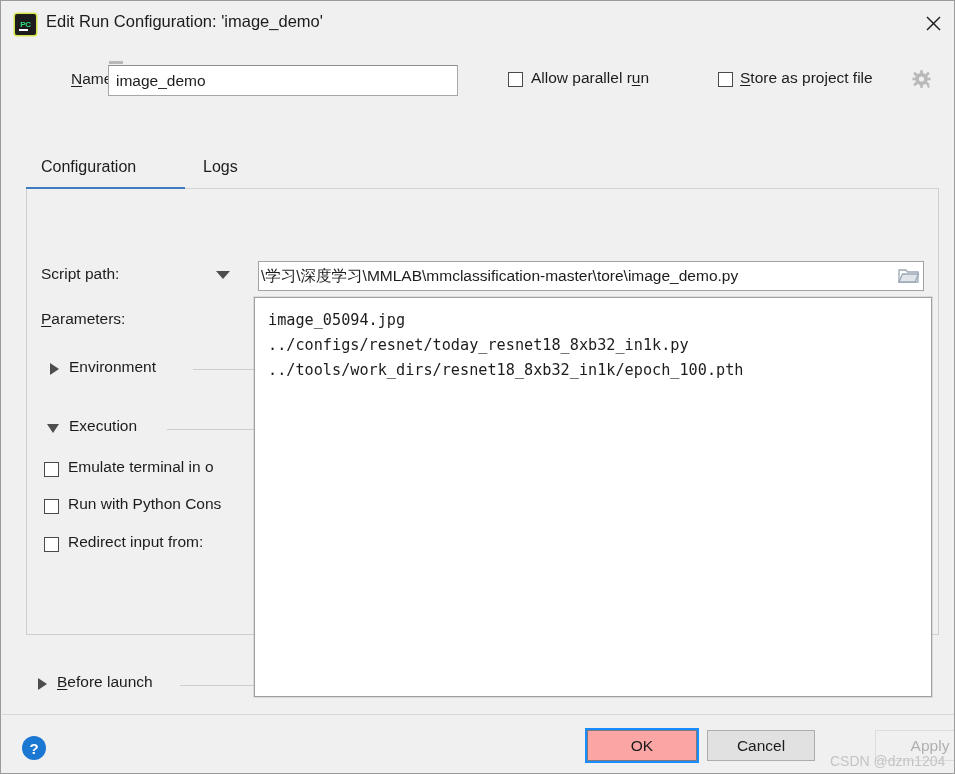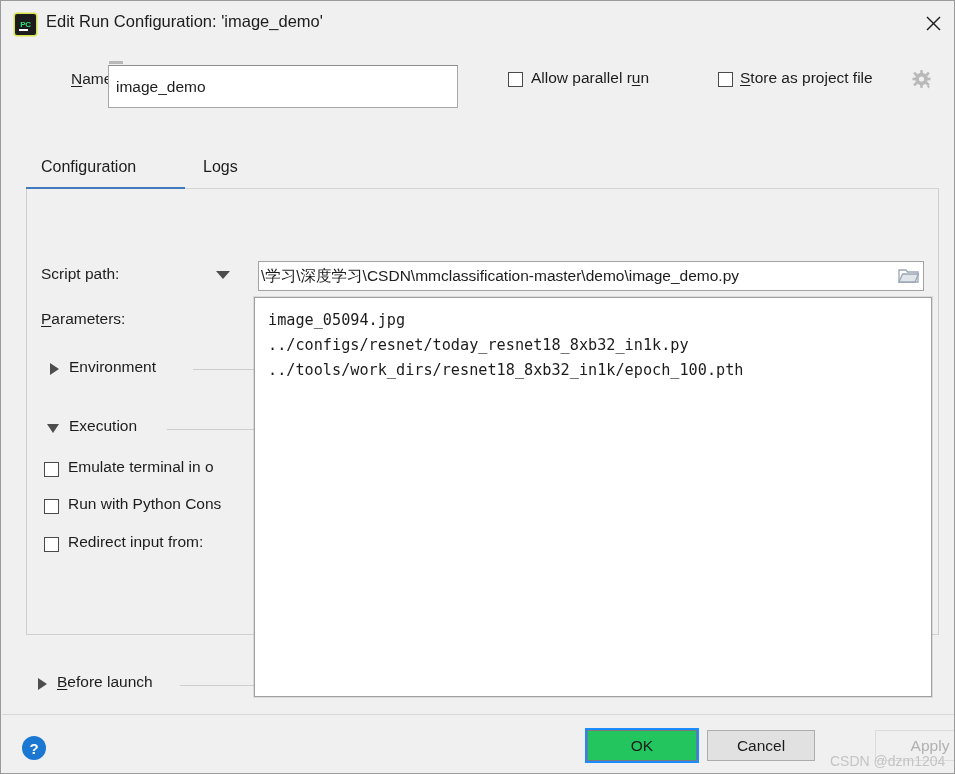--- a/index.html
+++ b/index.html
@@ -84,21 +84,21 @@
   .name-label {
     position: absolute;
     left: 26px; top: 69px;
     font-size: 15.5px;
     white-space: nowrap;
     margin-left: 44px;
   }
   .name-field {
     position: absolute;
     left: 107px; top: 64px;
-    width: 350px; height: 43px;
+    width: 350px; height: 31px;
     box-sizing: border-box;
     background: #ffffff;
     border: 1px solid #a7a7a7;
     border-top-color: #8d8d8d;
     font-size: 15.5px;
     font-family: "Liberation Sans", sans-serif;
     color: #1c1c1c;
     padding: 0 7px;
     line-height: 29px;
     outline: none;
@@ -320,21 +320,21 @@
     display: flex;
     align-items: center;
     justify-content: center;
     cursor: pointer;
   }
   #btn-ok {
     left: 586px; top: 729px;
     width: 110px;
     border: 1px solid #7a7a7a;
     box-shadow: 0 0 0 2px #1a8cff;
-    background: #22c55e;
+    background: #fca5a5;
   }
   #btn-cancel {
     left: 706px; top: 729px;
     width: 108px;
   }
   #btn-apply {
     left: 826px; top: 729px;
     width: 110px;
     color: #b0b0b0;
     background: #f0f0f0;
@@ -403,21 +403,21 @@
   <div class="tab" id="tab-logs">Logs</div>
   <div class="tab-underline"></div>
   <div class="tab-strip-line"></div>
 
   <div class="content-panel"></div>
 
   <div class="row-label" id="lb-scriptpath">Script path:</div>
   <div class="dropdown-arrow"></div>
 
   <div class="path-field">
-    <div class="path-text">\学习\深度学习\CSDN\mmclassification-master\demo\image_demo.py</div>
+    <div class="path-text">\学习\深度学习\MMLAB\mmclassification-master\tore\image_demo.py</div>
     <div class="folder-icon">
       <svg width="21" height="19" viewBox="0 0 21 19" aria-hidden="true">
         <path d="M1 4 h7 l1.6 2 H20 v10 H1 z" fill="#ffffff" stroke="#9aa7b5" stroke-width="1.3"></path>
         <path d="M1 16 L4.5 8 H20.5 L17 16 z" fill="#dfe5ea" stroke="#9aa7b5" stroke-width="1.3"></path>
       </svg>
     </div>
   </div>
 
   <div class="row-label" id="lb-parameters"><u>P</u>arameters:</div>
 

